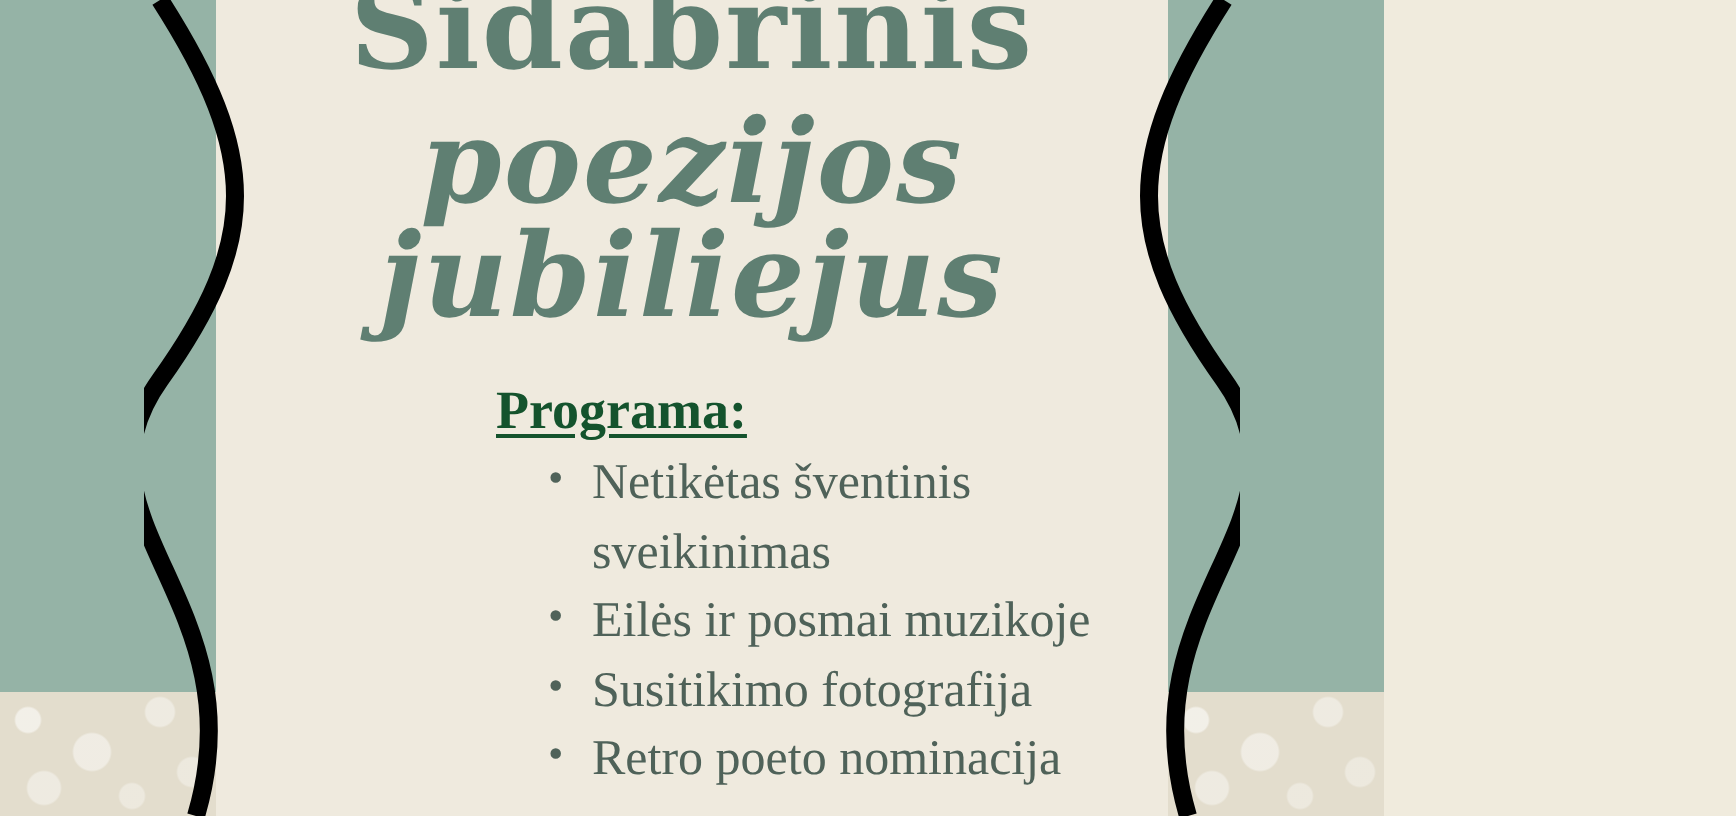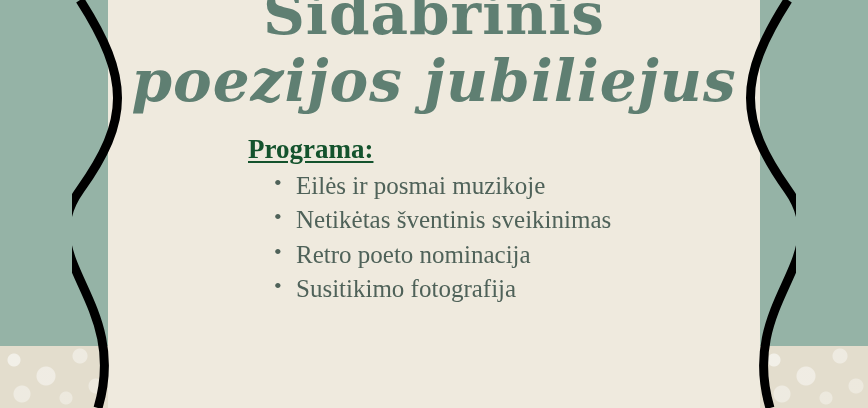--- a/index.html
+++ b/index.html
@@ -8,21 +8,21 @@
   }
   body {
     width: 868px;
     height: 408px;
     overflow: hidden;
     background: #f0ebdd;
     font-family: "Liberation Serif", serif;
   }
   .poster {
     position: relative;
-    width: 868px;
+    width: 692px;
     height: 408px;
     background: #efeade;
     overflow: hidden;
   }
   
   .side-band {
     position: absolute;
     top: 0;
     height: 408px;
     width: 108px;
@@ -148,21 +148,21 @@
   <div class="content">
 
     <div class="title-block">
       <div class="title-line l1">Sidabrinis</div>
       <div class="title-line l2">poezijos jubiliejus</div>
     </div>
 
     <div class="program">
       <div class="program-heading">Programa:</div>
       <ul class="program-list">
+        <li>Netikėtas šventinis sveikinimas</li>
         <li>Eilės ir posmai muzikoje</li>
-        <li>Netikėtas šventinis sveikinimas</li>
+        <li>Susitikimo fotografija</li>
         <li>Retro poeto nominacija</li>
-        <li>Susitikimo fotografija</li>
       </ul>
     </div>
 
   </div>
 </div>
 
 </body></html>

